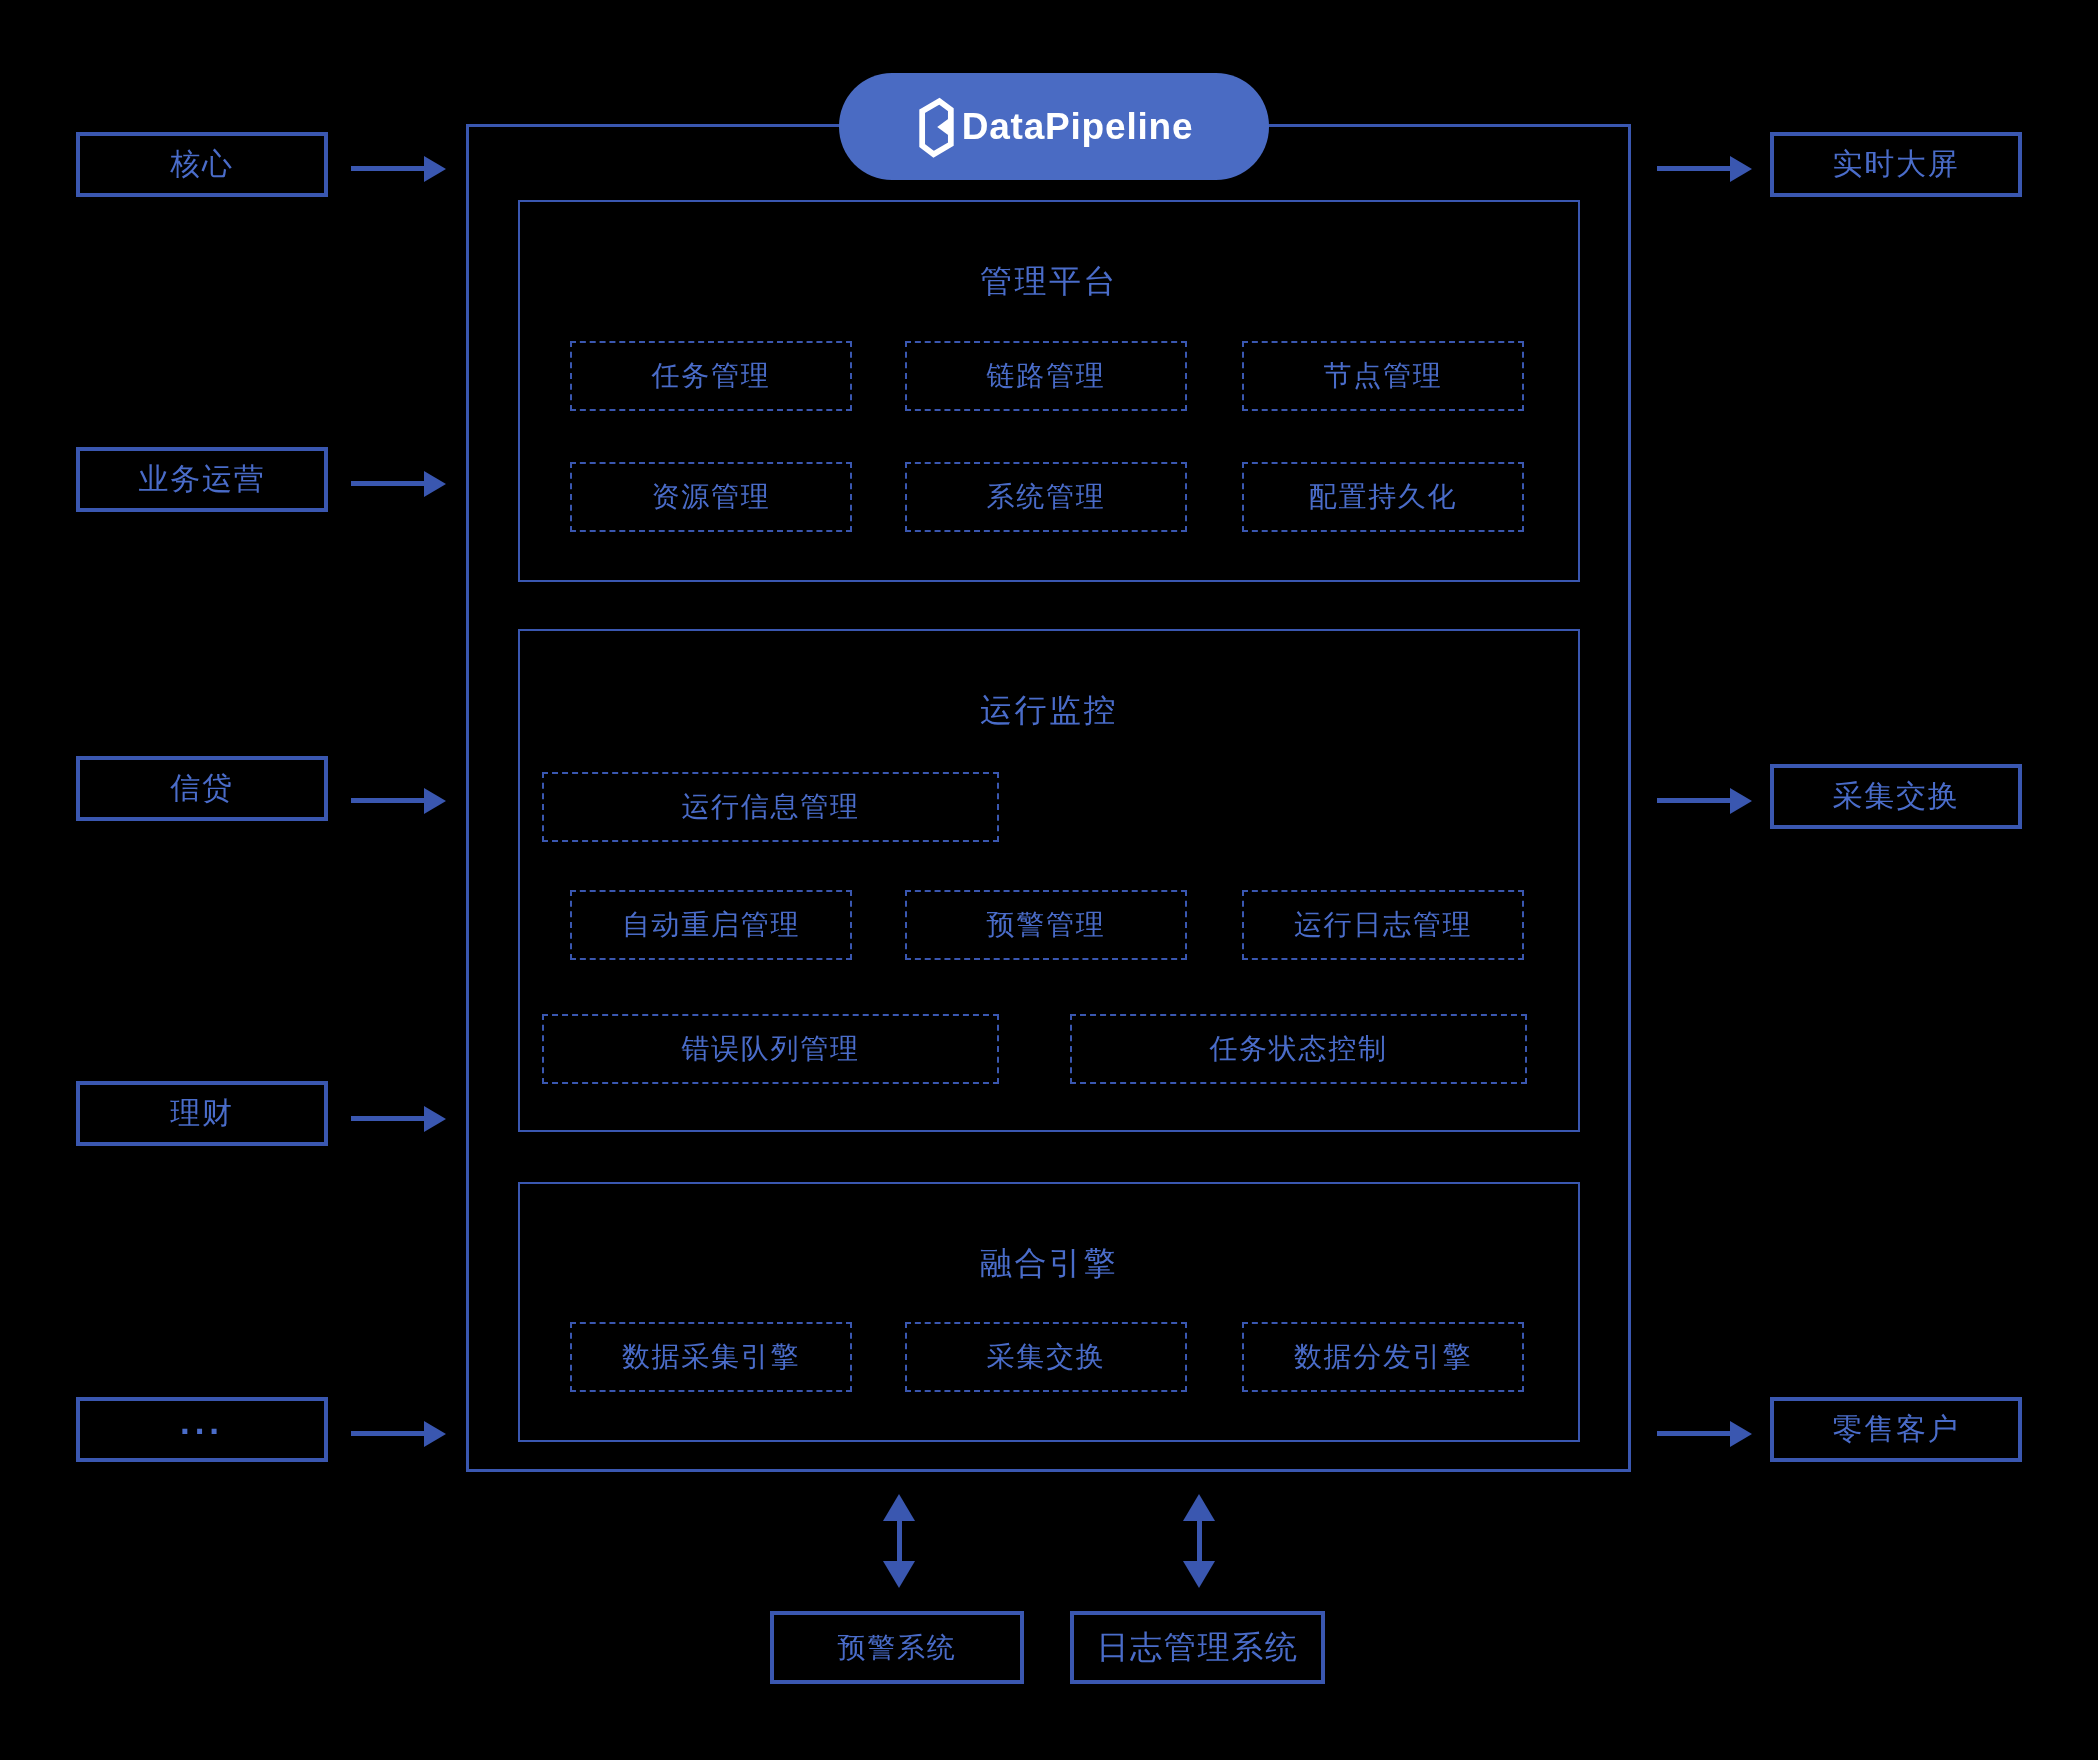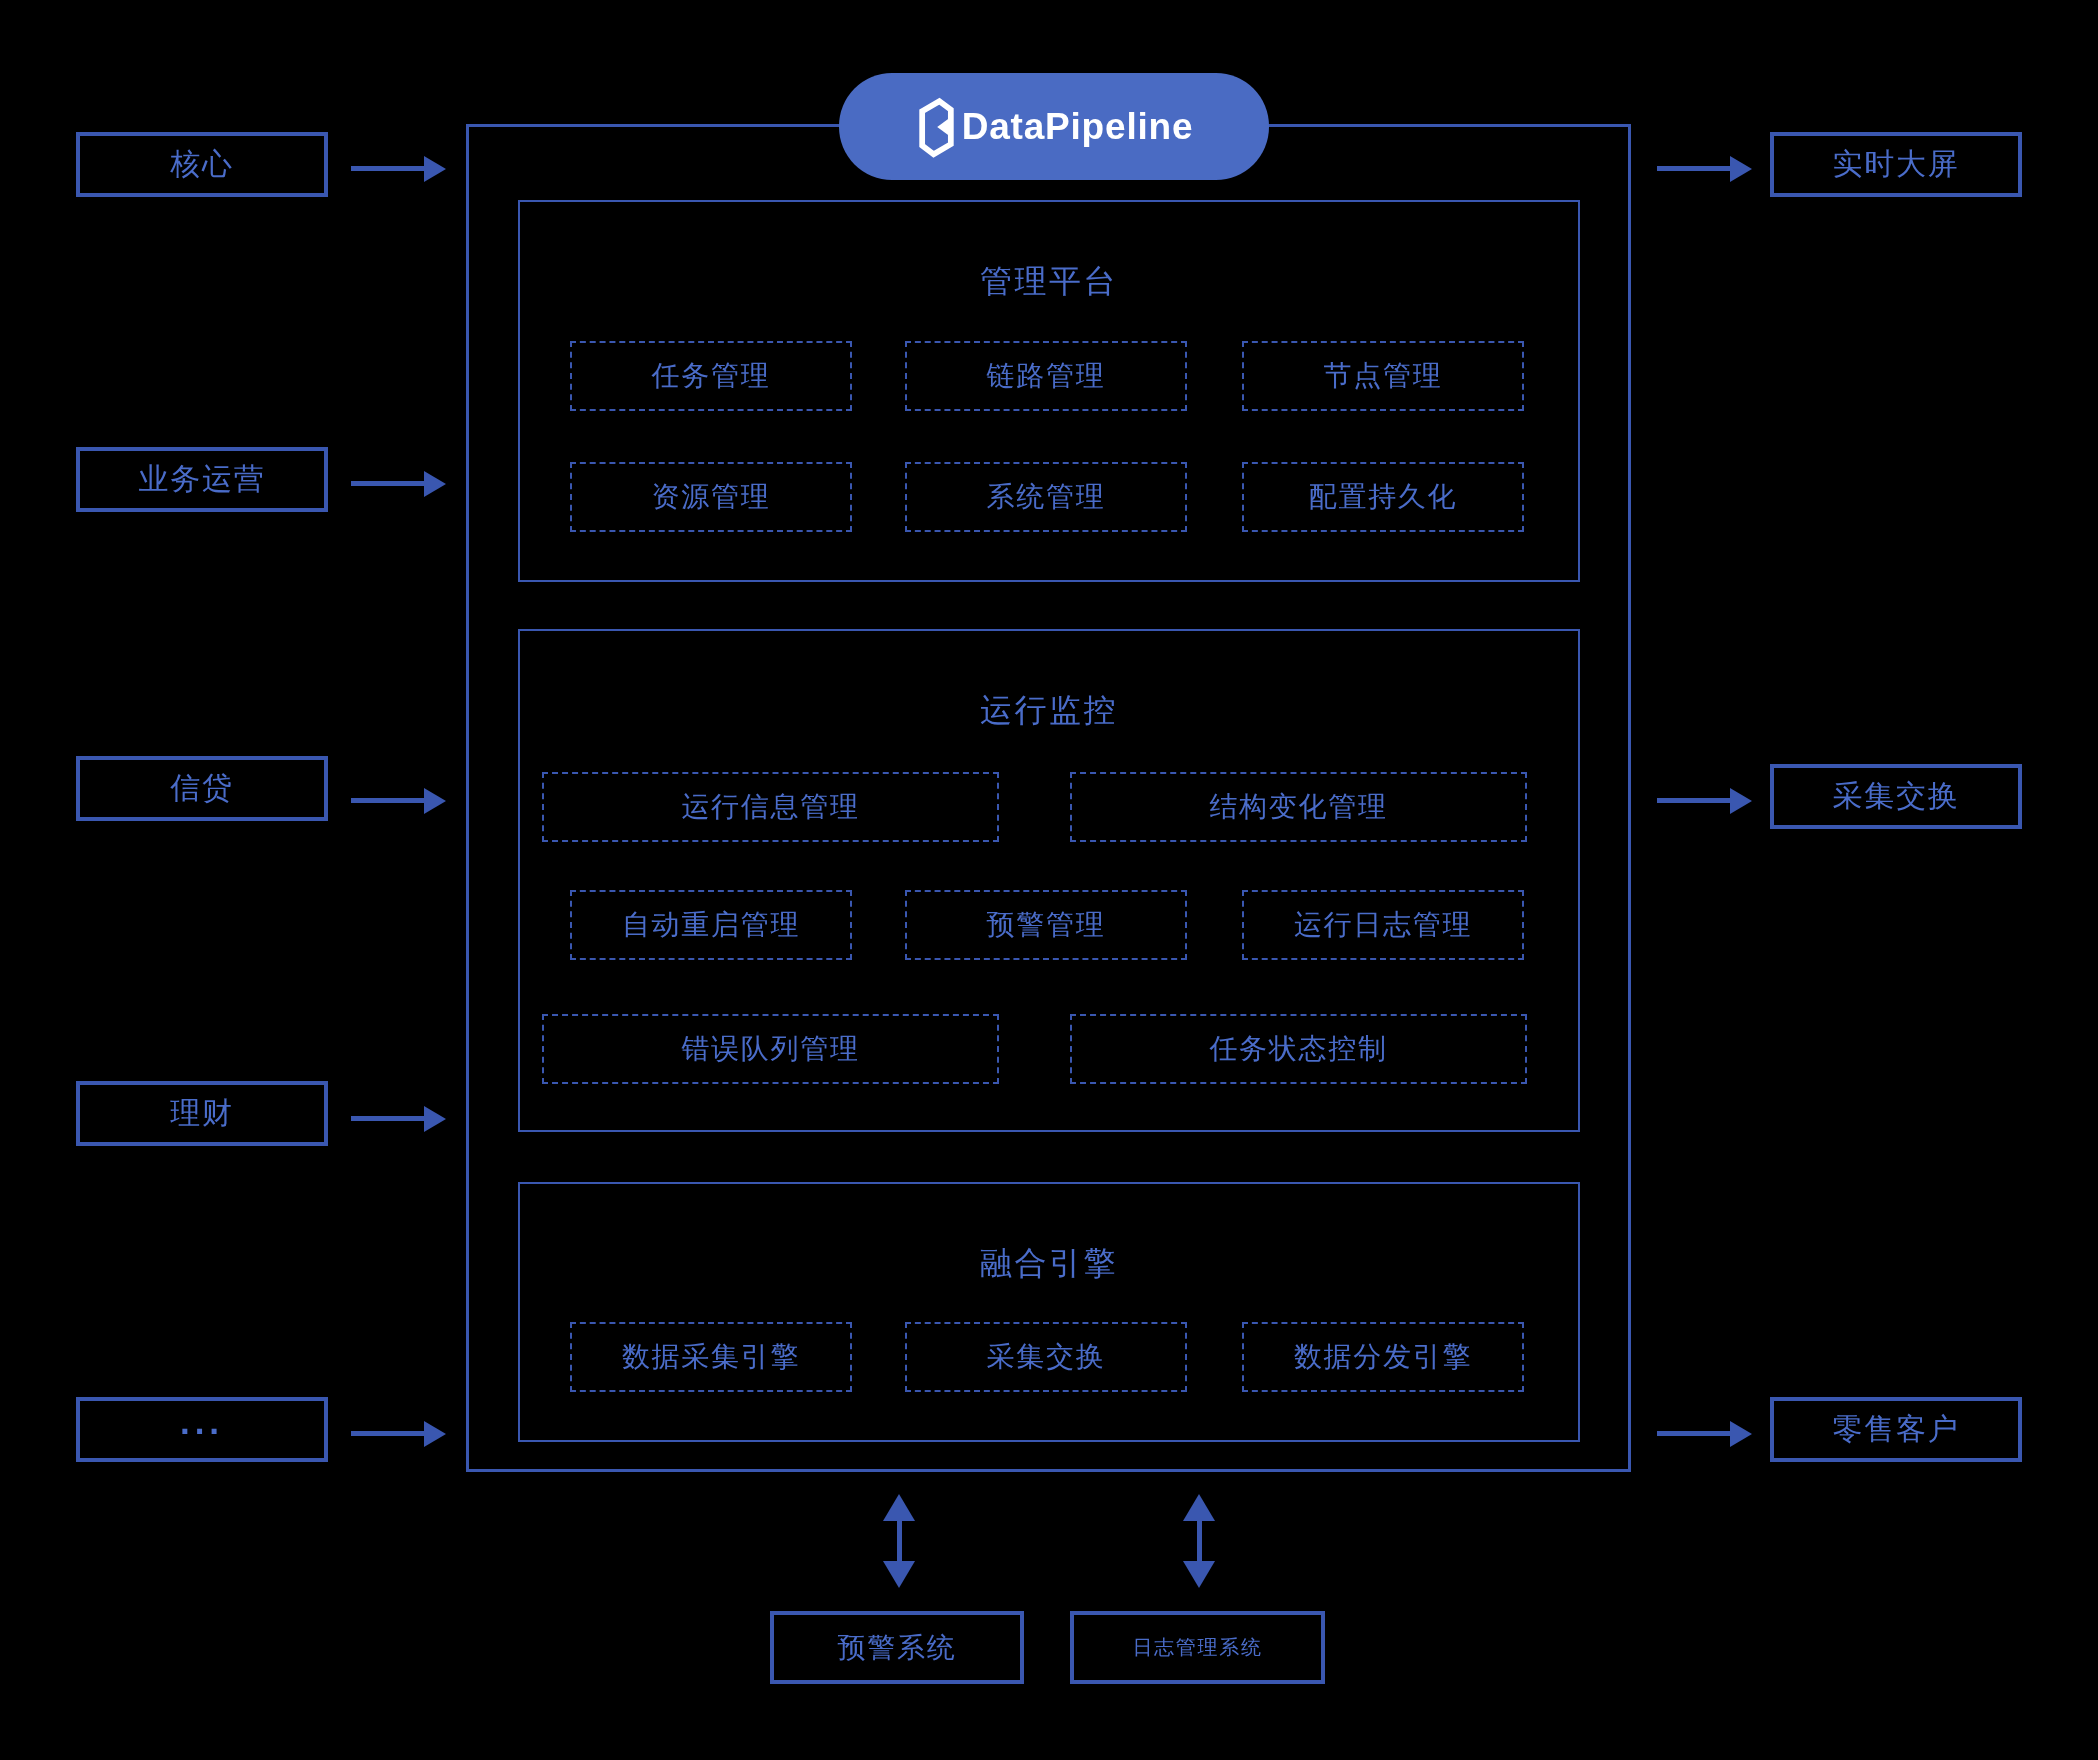--- a/index.html
+++ b/index.html
@@ -24,21 +24,21 @@
   }
   .node-sm{width:252px;height:65px;}
   
   .ln0{left:76px;top:132px;} .ln1{left:76px;top:447px;} .ln2{left:76px;top:756px;}
   .ln3{left:76px;top:1081px;} .ln4{left:76px;top:1397px;}
   .ln4 span{transform:translateY(-8.3px);font-weight:bold;letter-spacing:5px;font-size:35px;}
   
   .rn0{left:1770px;top:132px;} .rn1{left:1770px;top:764px;} .rn2{left:1770px;top:1397px;}
   
   .bn0{left:770px;top:1611px;width:254px;height:73px;font-size:28px;}
-  .bn1{left:1070px;top:1611px;width:255px;height:73px;font-size:20px;}
+  .bn1{left:1070px;top:1611px;width:255px;height:73px;font-size:32px;}
   
   .main-box{position:absolute;left:466px;top:124px;width:1165px;height:1348px;border:3.3px solid var(--line);}
   
   .section{position:absolute;left:518px;width:1062px;border:2.5px solid var(--line);}
   .sec0{top:200px;height:382px;} .sec1{top:629px;height:503px;} .sec2{top:1182px;height:260px;}
   .section-title{margin-top:58px;text-align:center;font-size:32px;letter-spacing:2.5px;}
   
   .db{
     position:absolute;border:2.5px dashed var(--line);
     display:flex;align-items:center;justify-content:center;
@@ -143,23 +143,20 @@
   <div class="db w-sm c3 s0r1">
       <span>配置持久化</span>
     </div>
 
   <div class="section sec1">
     <div class="section-title">运行监控</div>
   </div>
   <div class="db w-lg cL s1r0">
       <span>运行信息管理</span>
     </div>
-  <div class="db w-lg cR s1r0">
-      <span>结构变化管理</span>
-    </div>
   <div class="db w-sm c1 s1r1">
       <span>自动重启管理</span>
     </div>
   <div class="db w-sm c2 s1r1">
       <span>预警管理</span>
     </div>
   <div class="db w-sm c3 s1r1">
       <span>运行日志管理</span>
     </div>
   <div class="db w-lg cL s1r2">

